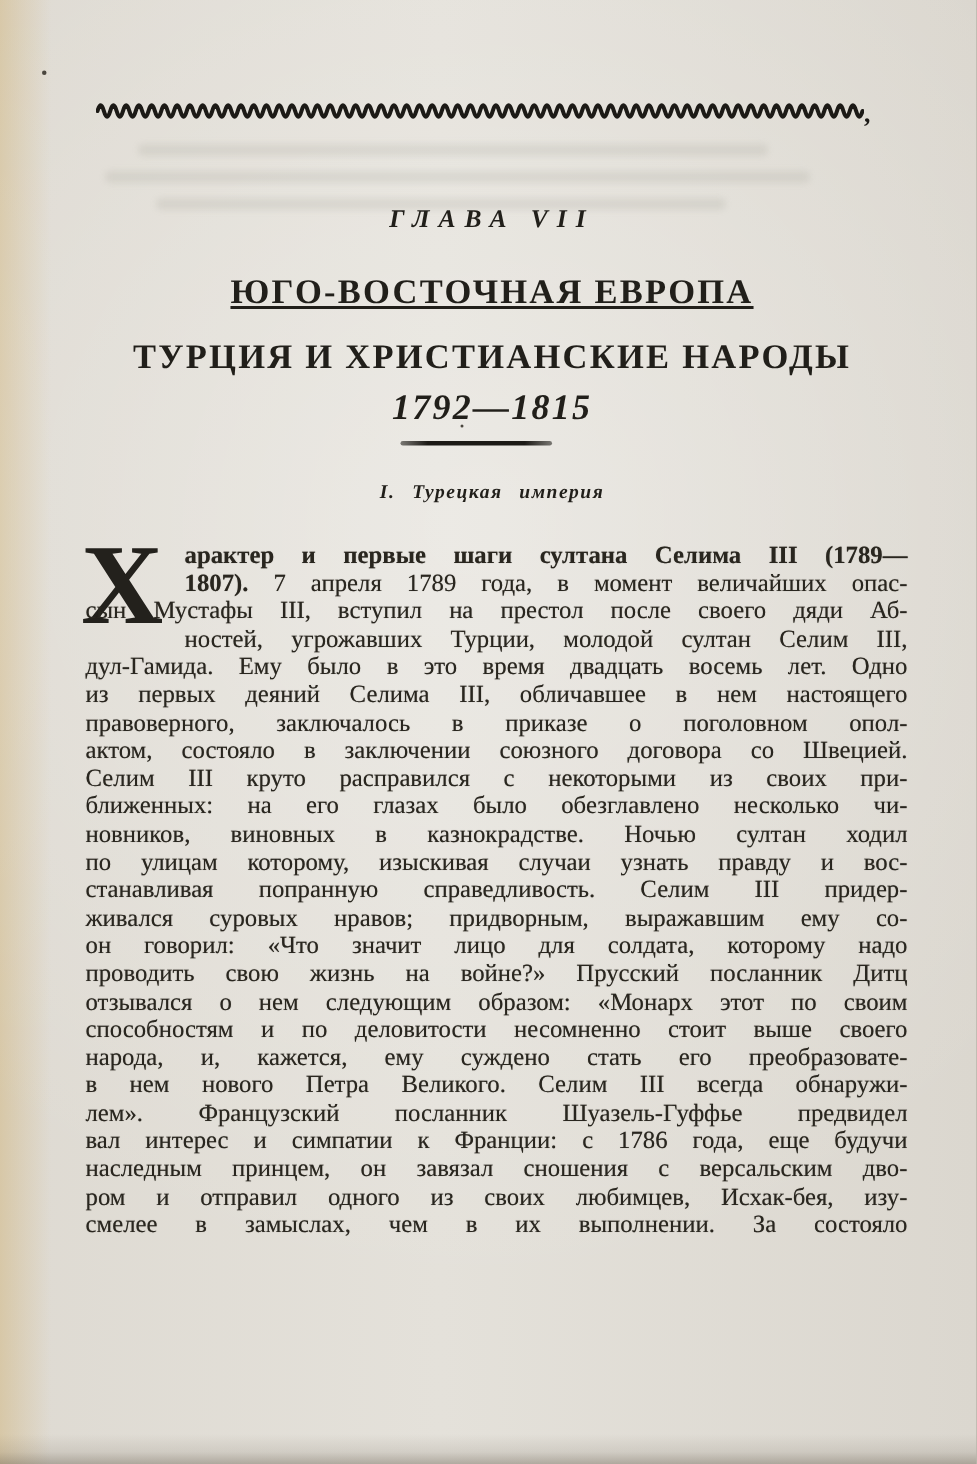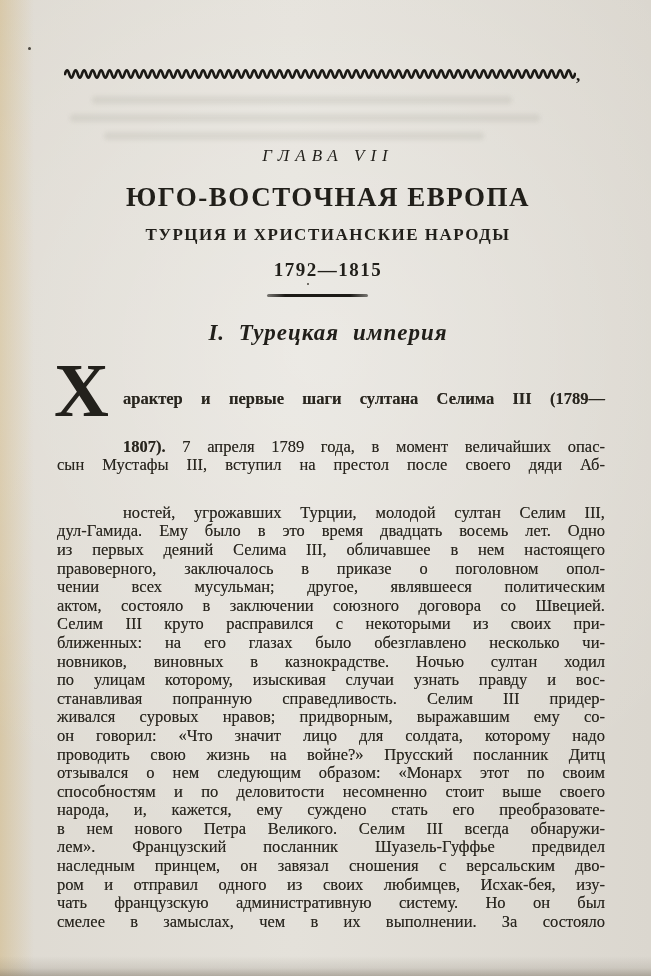--- a/index.html
+++ b/index.html
@@ -11,32 +11,32 @@
       linear-gradient(0deg, rgba(105,95,80,0.42), rgba(105,95,80,0.14) 8px, rgba(105,95,80,0) 20px),
       linear-gradient(90deg, rgba(206,174,108,0.42), rgba(206,174,108,0.22) 16px, rgba(206,174,108,0) 34px),
       linear-gradient(90deg,#dedad2 0%,#e4e1da 45%,#dbd7cf 100%);
     color:#282520;
   }
   .ghost{position:absolute;background:rgba(138,132,118,0.14);filter:blur(2px);border-radius:4px;height:8px;}
   .speck{position:absolute;background:#4a463e;border-radius:50%;}
   .zigzag{position:absolute;left:64px;top:66px;}
   .zz-comma{position:absolute;left:576px;top:66px;font-weight:bold;font-size:17px;color:#1c1a16;}
   .center-block{position:absolute;left:50px;width:556px;text-align:center;color:#211f1a;}
-  .chapter{top:146px;font-style:italic;font-weight:normal;font-size:17px;letter-spacing:6px;}
-  .title{top:182px;font-weight:bold;font-size:27px;letter-spacing:1.5px;}
-  .subtitle{top:225px;font-weight:bold;font-size:17px;letter-spacing:1.5px;}
-  .dates{top:259px;font-weight:bold;font-size:19px;letter-spacing:1.5px;}
+  .chapter{top:136px;font-style:italic;font-weight:bold;font-size:17px;letter-spacing:6px;}
+  .title{top:182px;font-weight:bold;font-size:23px;letter-spacing:1.5px;text-decoration:underline;}
+  .subtitle{top:225px;font-weight:bold;font-size:23px;letter-spacing:1.5px;}
+  .dates{top:259px;font-weight:bold;font-style:italic;font-size:24px;letter-spacing:1.5px;}
   .rule{position:absolute;left:267px;top:294px;width:101px;height:3px;border-radius:2px;
     background:linear-gradient(90deg,rgba(28,26,22,0.55),#1c1a16 18%,#1c1a16 82%,rgba(28,26,22,0.55));}
-  .section{top:320px;font-weight:bold;font-style:italic;font-size:23px;letter-spacing:1px;word-spacing:7px;}
+  .section{top:320px;font-weight:bold;font-style:italic;font-size:13px;letter-spacing:1px;word-spacing:7px;}
   .dropcap{position:absolute;left:54px;top:364px;font-size:76px;line-height:52px;font-weight:bold;color:#23211c;}
   .bodytext{position:absolute;left:57px;top:361px;width:548px;font-size:16.5px;color:#29261f;}
   .body-line{height:18.6px;line-height:18.6px;text-align:justify;text-align-last:justify;
     text-shadow:0 0 0.5px rgba(41,38,31,0.55);}
-  .body-line.ind{padding-left:66px;margin-top:29px;}
+  .body-line.ind{padding-left:66px;}
   .body-line b{font-weight:bold;}
 </style>
 </head>
 <body>
 
 <div class="page">
 
   <div class="ghost" style="left:92px;top:96px;width:420px;"></div>
   <div class="ghost" style="left:70px;top:114px;width:470px;"></div>
   <div class="ghost" style="left:104px;top:132px;width:380px;"></div>
@@ -61,34 +61,33 @@
   <div class="dropcap">Х</div>
 
   <div class="bodytext" id="body-lines">
       <div class="body-line ind"><b>арактер и первые шаги султана Селима III (1789—</b></div>
       <div class="body-line ind"><b>1807).</b> 7 апреля 1789 года, в момент величайших опас-</div>
       <div class="body-line">сын Мустафы III, вступил на престол после своего дяди Аб-</div>
       <div class="body-line ind">ностей, угрожавших Турции, молодой султан Селим III,</div>
       <div class="body-line">дул-Гамида. Ему было в это время двадцать восемь лет. Одно</div>
       <div class="body-line">из первых деяний Селима III, обличавшее в нем настоящего</div>
       <div class="body-line">правоверного, заключалось в приказе о поголовном опол-</div>
-      <div class="body-line">чении всех мусульман; другое, являвшееся политическим</div>
       <div class="body-line">актом, состояло в заключении союзного договора со Швецией.</div>
       <div class="body-line">Селим III круто расправился с некоторыми из своих при-</div>
       <div class="body-line">ближенных: на его глазах было обезглавлено несколько чи-</div>
       <div class="body-line">новников, виновных в казнокрадстве. Ночью султан ходил</div>
       <div class="body-line">по улицам которому, изыскивая случаи узнать правду и вос-</div>
       <div class="body-line">станавливая попранную справедливость. Селим III придер-</div>
       <div class="body-line">живался суровых нравов; придворным, выражавшим ему со-</div>
       <div class="body-line">он говорил: «Что значит лицо для солдата, которому надо</div>
       <div class="body-line">проводить свою жизнь на войне?» Прусский посланник Дитц</div>
       <div class="body-line">отзывался о нем следующим образом: «Монарх этот по своим</div>
       <div class="body-line">способностям и по деловитости несомненно стоит выше своего</div>
       <div class="body-line">народа, и, кажется, ему суждено стать его преобразовате-</div>
       <div class="body-line">в нем нового Петра Великого. Селим III всегда обнаружи-</div>
       <div class="body-line">лем». Французский посланник Шуазель-Гуффье предвидел</div>
+      <div class="body-line">вал интерес и симпатии к Франции: с 1786 года, еще будучи</div>
       <div class="body-line">наследным принцем, он завязал сношения с версальским дво-</div>
       <div class="body-line">ром и отправил одного из своих любимцев, Исхак-бея, изу-</div>
-      <div class="body-line">чать французскую административную систему. Но он был</div>
       <div class="body-line">смелее в замыслах, чем в их выполнении. За состояло</div>
     </div>
 
 </div>
 
 </body></html>

